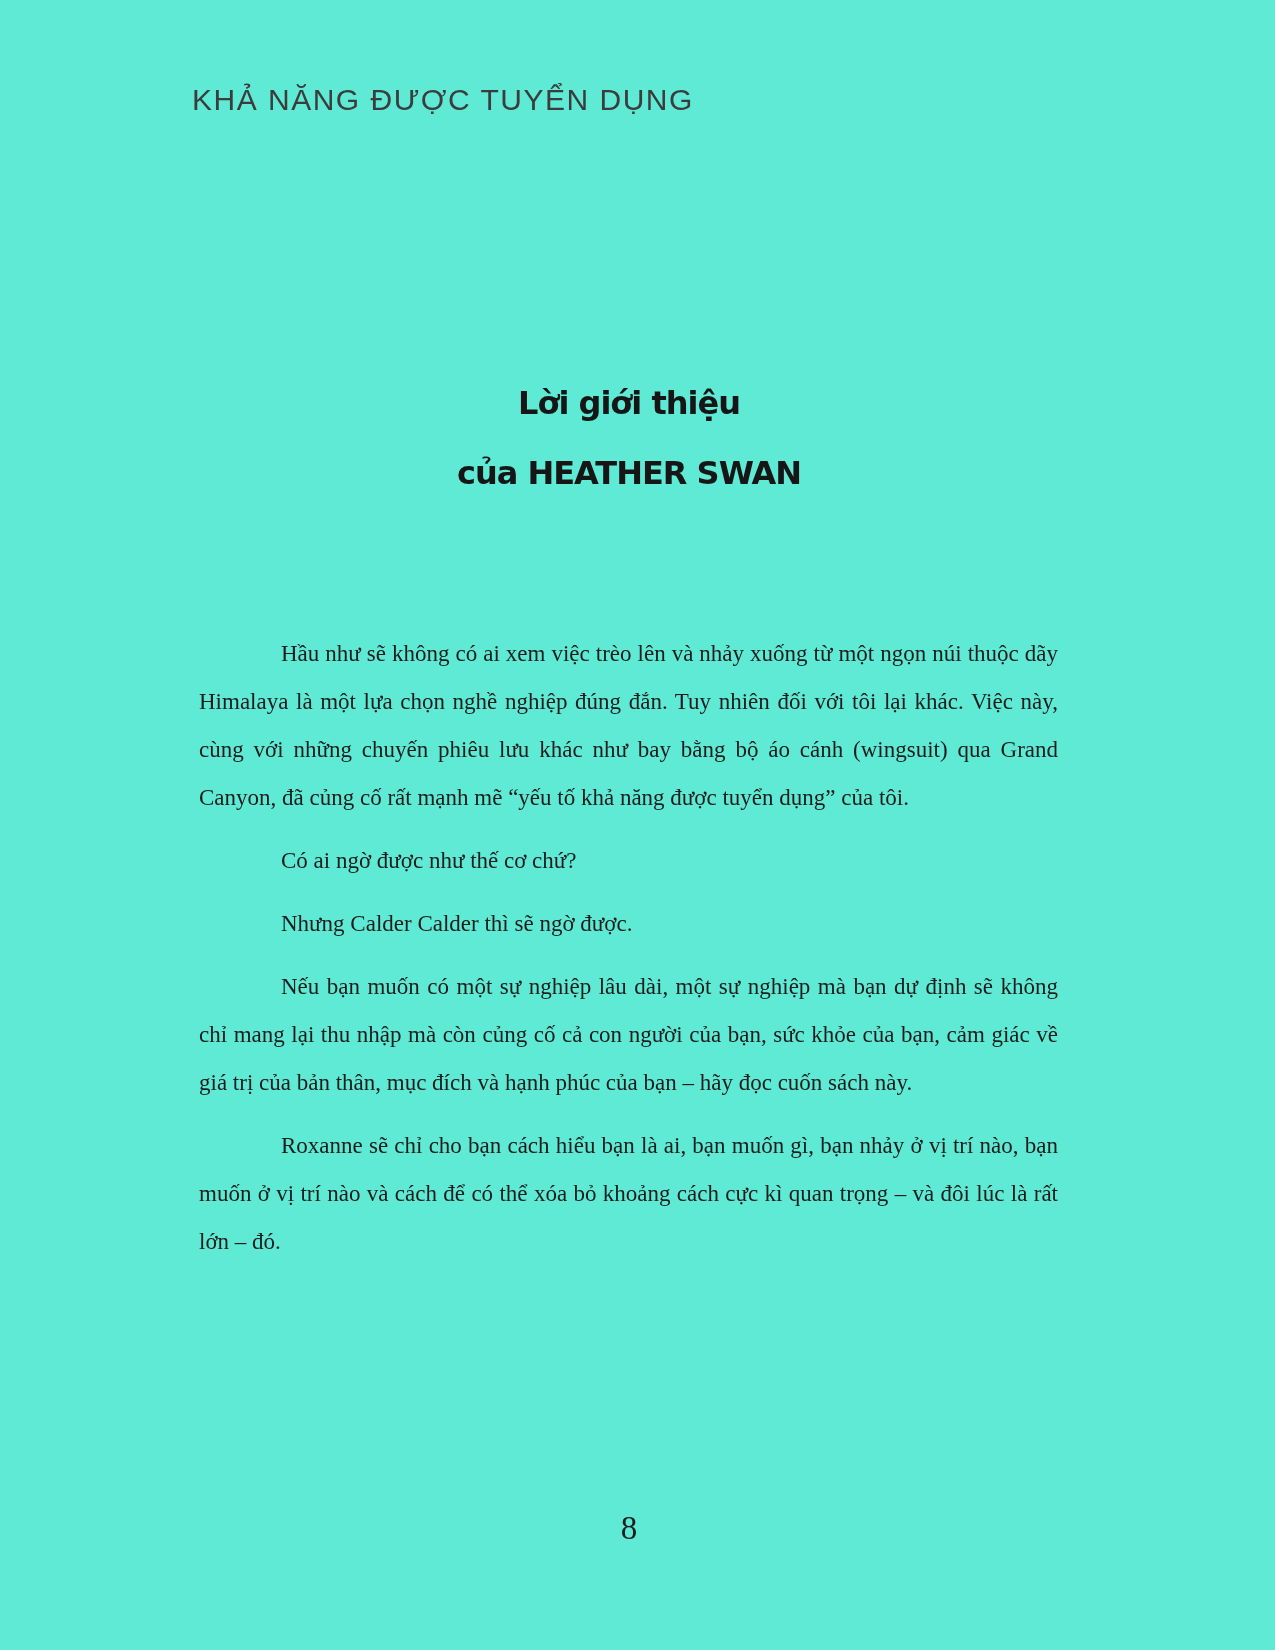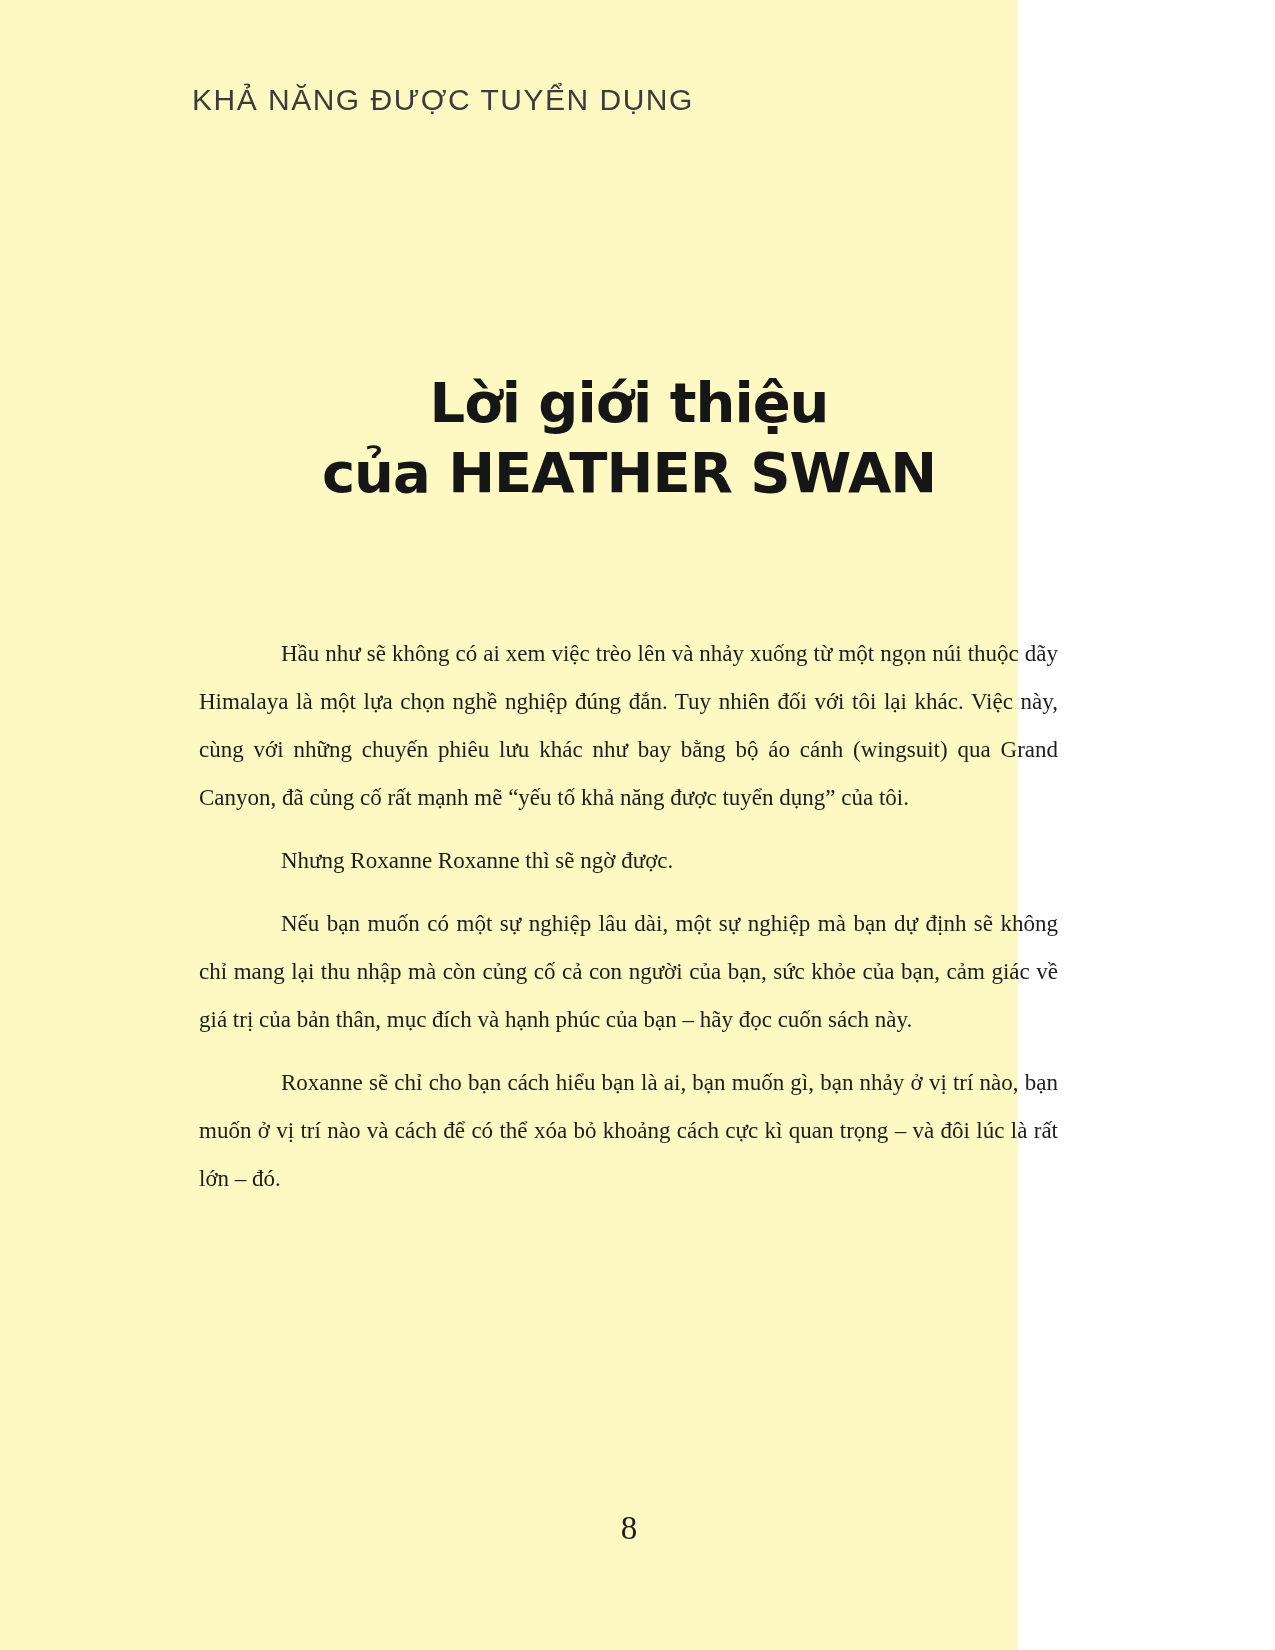--- a/index.html
+++ b/index.html
@@ -8,23 +8,23 @@
     background: #ffffff;
   }
   body {
     width: 1275px;
     height: 1650px;
     overflow: hidden;
     position: relative;
   }
   .page {
     position: relative;
-    width: 1018px;
+    width: 1275px;
     height: 1650px;
-    background: #fef9c3;
+    background: #5eead4;
   }
   .running-header {
     position: absolute;
     left: 192px;
     top: 83px;
     font-family: "Liberation Sans", sans-serif;
     font-weight: 300;
     font-size: 30px;
     letter-spacing: 1.5px;
     color: #3c3c3c;
@@ -36,21 +36,21 @@
     top: 368px;
     width: 858px;
     margin: 0;
     text-align: center;
     color: #161616;
     font-family: "DejaVu Sans", "Liberation Sans", sans-serif;
     font-weight: bold;
   }
   .title-line {
     display: block;
-    font-size: 56px;
+    font-size: 32px;
     line-height: 70px;
     letter-spacing: -1px;
     white-space: nowrap;
   }
   .body-text {
     position: absolute;
     left: 199px;
     top: 630px;
     width: 859px;
     font-family: "Liberation Serif", serif;
@@ -84,20 +84,21 @@
 
   <div class="running-header">KHẢ NĂNG ĐƯỢC TUYỂN DỤNG</div>
 
   <h1 class="chapter-title">
     <span class="title-line">Lời giới thiệu</span>
     <span class="title-line">của HEATHER SWAN</span>
   </h1>
 
   <div class="body-text">
     <p>Hầu như sẽ không có ai xem việc trèo lên và nhảy xuống từ một ngọn núi thuộc dãy Himalaya là một lựa chọn nghề nghiệp đúng đắn. Tuy nhiên đối với tôi lại khác. Việc này, cùng với những chuyến phiêu lưu khác như bay bằng bộ áo cánh (wingsuit) qua Grand Canyon, đã củng cố rất mạnh mẽ “yếu tố khả năng được tuyển dụng” của tôi.</p>
-    <p>Nhưng Roxanne Roxanne thì sẽ ngờ được.</p>
+    <p>Có ai ngờ được như thế cơ chứ?</p>
+    <p>Nhưng Calder Calder thì sẽ ngờ được.</p>
     <p>Nếu bạn muốn có một sự nghiệp lâu dài, một sự nghiệp mà bạn dự định sẽ không chỉ mang lại thu nhập mà còn củng cố cả con người của bạn, sức khỏe của bạn, cảm giác về giá trị của bản thân, mục đích và hạnh phúc của bạn – hãy đọc cuốn sách này.</p>
     <p>Roxanne sẽ chỉ cho bạn cách hiểu bạn là ai, bạn muốn gì, bạn nhảy ở vị trí nào, bạn muốn ở vị trí nào và cách để có thể xóa bỏ khoảng cách cực kì quan trọng – và đôi lúc là rất lớn – đó.</p>
   </div>
 
   <div class="page-number">8</div>
 
 </div>
 
 </body></html>

